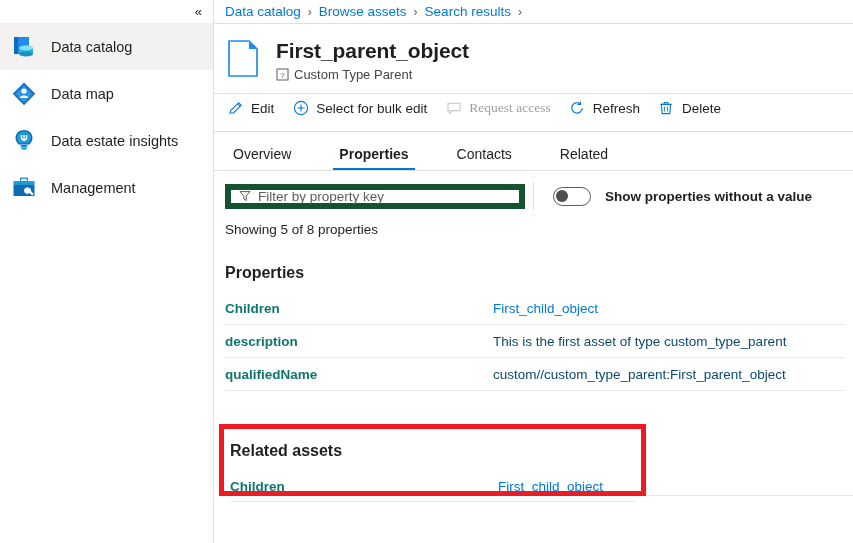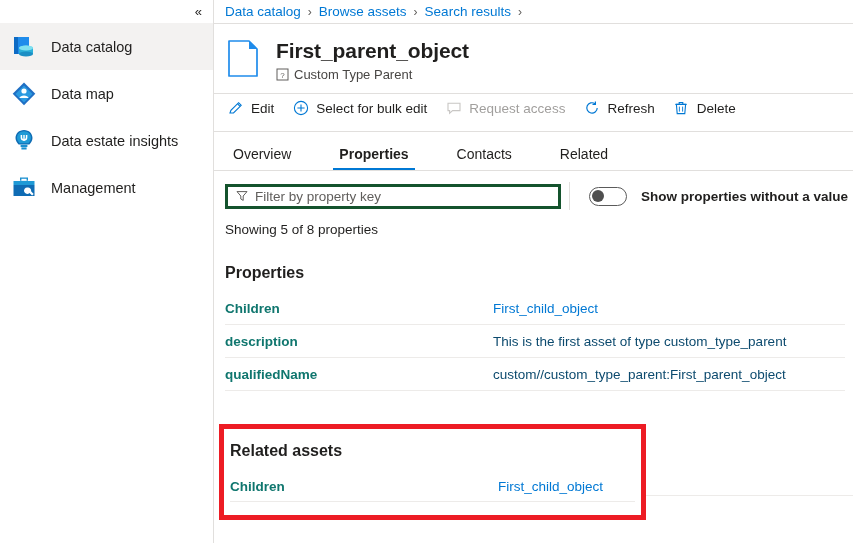--- a/index.html
+++ b/index.html
@@ -167,20 +167,21 @@
     display: flex;
     align-items: center;
     height: 28px;
     margin-right: 18px;
     cursor: pointer;
     user-select: none;
   }
   .tb-btn.disabled {
     cursor: default;
     color: #a19f9d;
+    font-family: Liberation Serif, serif;
   }
   .tb-icon {
     width: 17px;
     min-width: 17px;
     height: 17px;
     margin-right: 7px;
     display: flex;
     align-items: center;
     justify-content: center;
   }
@@ -220,23 +221,23 @@
     background: #0078d4;
   }
 
   .filter-row {
     display: flex;
     align-items: center;
     padding: 11px 0 0 11px;
     box-sizing: border-box;
   }
   .filter-box {
-    width: 336px;
+    width: 300px;
     height: 25px;
-    border: 3px solid #14532d;
+    border: 6px solid #14532d;
     box-sizing: border-box;
     display: flex;
     align-items: center;
     padding-left: 7px;
     background: #fff;
     text-align: right;
   }
   .filter-icon {
     width: 13px;
     min-width: 13px;
@@ -328,21 +329,21 @@
     color: #0078d4;
     cursor: pointer;
   }
 
   
   .related-block {
     position: absolute;
     left: 5px;
     top: 424px;
     width: 427px;
-    height: 96px;
+    height: 72px;
     border: 5px solid #ed1c24;
     box-sizing: border-box;
   }
   .related-inner {
     padding: 13px 0 0 6px;
     box-sizing: border-box;
   }
   .related-title {
     font-size: 16px;
     font-weight: bold;

